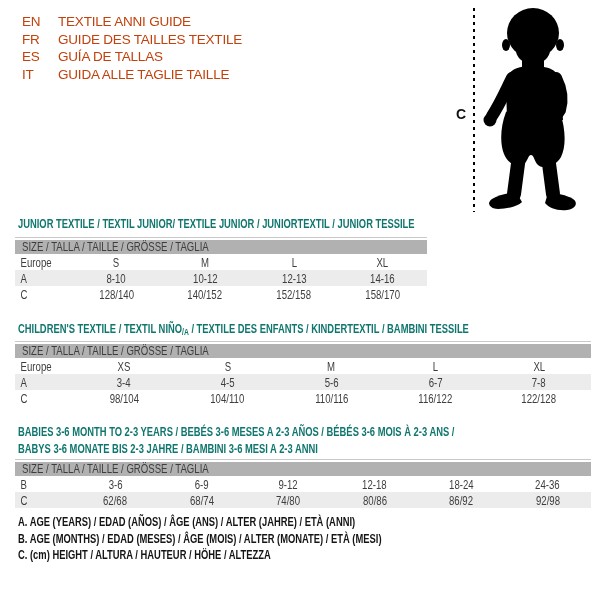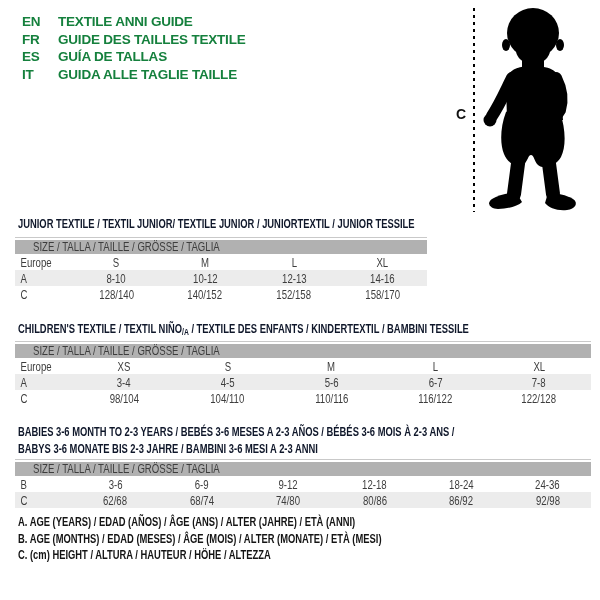--- a/index.html
+++ b/index.html
@@ -1,44 +1,44 @@
 <!DOCTYPE html>
 <html><head>
 <meta charset="utf-8">
 <style>
   html,body{margin:0;padding:0;background:#fff;}
   .page{position:relative;width:600px;height:600px;background:#ffffff;overflow:hidden;
         font-family:"Liberation Sans",sans-serif;color:#141414;}
 
   
   .lang-block{position:absolute;left:22px;top:13px;}
-  .lang-row{display:flex;height:17.5px;align-items:center;font-weight:bold;
-            font-size:13.5px;letter-spacing:-0.2px;color:#15803d;white-space:nowrap;}
+  .lang-row{display:flex;height:17.5px;align-items:center;font-weight:normal;
+            font-size:13.5px;letter-spacing:-0.2px;color:#c2410c;white-space:nowrap;}
   .lang-code{width:36px;}
 
   
   .figure{position:absolute;left:450px;top:0;width:150px;height:220px;}
   .figure svg{position:absolute;left:0;top:0;}
   .c-label{position:absolute;left:6px;top:106px;font-weight:bold;font-size:14px;color:#111;}
 
   
   .cond{transform:scaleX(0.75);transform-origin:0 0;white-space:nowrap;}
-  .ttl{position:absolute;font-weight:bold;font-size:12.5px;color:#0f172a;line-height:16.5px;}
+  .ttl{position:absolute;font-weight:bold;font-size:12.5px;color:#0f766e;line-height:16.5px;}
   .sub-part{font-size:9px;vertical-align:-2px;}
 
   
   .tbl{position:absolute;}
   .tbl-1{left:15px;top:237px;width:412px;}
   .tbl-2{left:15px;top:341px;width:576px;}
   .tbl-3{left:15px;top:459px;width:576px;}
   .ttl-1{left:18px;top:216px;}
   .ttl-2{left:18px;top:321px;}
   .ttl-3{left:18px;top:424px;}
   .hairline{height:1px;background:#c9c9c9;margin-bottom:2px;}
-  .bar{height:14px;background:#b1b1b1;display:flex;align-items:center;padding-left:18px;}
+  .bar{height:14px;background:#b1b1b1;display:flex;align-items:center;padding-left:7px;}
   .bar span{font-size:12px;color:#3d3d3d;transform:scaleX(0.8);transform-origin:0 50%;white-space:nowrap;}
   .row{display:flex;height:16px;align-items:flex-end;}
   .row.shaded{background:#ececec;}
   .rlabel{width:50px;padding-left:7px;font-size:12px;color:#3d3d3d;
           transform:scaleX(0.8);transform-origin:0 50%;white-space:nowrap;}
   .cell{flex:1;text-align:center;font-size:12px;color:#3d3d3d;}
   .cell>span{display:inline-block;transform:scaleX(0.8);white-space:nowrap;}
 
   
   .notes{position:absolute;left:18px;top:514px;}

